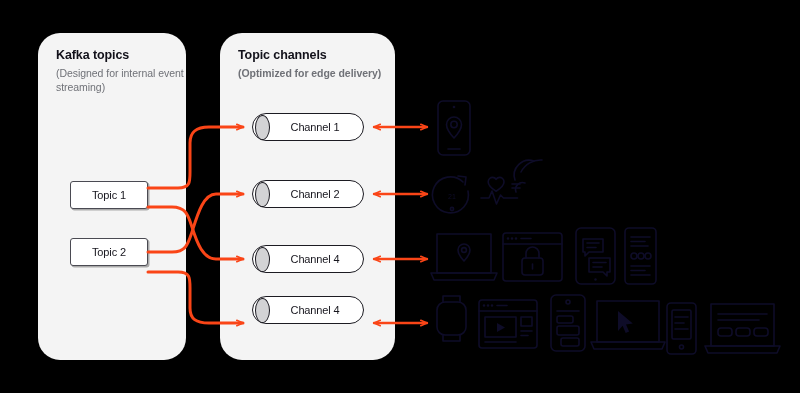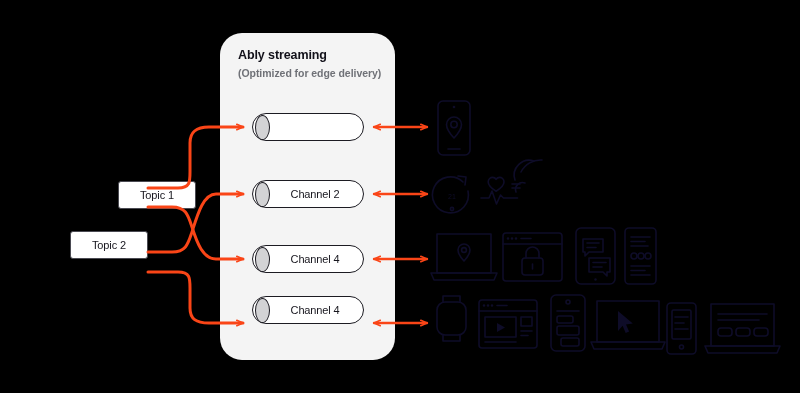--- a/index.html
+++ b/index.html
@@ -62,22 +62,22 @@
     border-radius: 3px;
     box-shadow: 1.5px 1.5px 0 0 rgba(0,0,0,0.30);
     display: flex;
     align-items: center;
     justify-content: center;
     font-size: 11px;
     color: #16151D;
     letter-spacing: -0.1px;
     box-sizing: border-box;
   }
-  #topic-1 { top: 181px; margin-left: 48px; }
-  #topic-2 { top: 231px; }
+  #topic-1 { top: 181px; }
+  #topic-2 { top: 238px; }
 
   
   .channel {
     position: absolute;
     left: 252px;
     width: 112px;
     height: 28px;
   }
   #channel-1 { top: 113px; }
   #channel-2 { top: 180px; text-align: right; }
@@ -129,36 +129,41 @@
   #devices { pointer-events: none; }
   .dev { fill: none; stroke: #0E0C28; stroke-width: 1.6; stroke-linecap: round; stroke-linejoin: round; }
   .dev-fill { fill: #0E0C28; stroke: none; }
   .dev-txt { fill: #0E0C28; font-size: 7px; font-family: "Liberation Sans", sans-serif; }
 </style>
 </head>
 <body>
 
 <div id="canvas">
 
+  <div class="panel" id="kafka-panel">
+    <div class="panel-title">Kafka topics</div>
+    <div class="panel-sub">(Designed for internal event streaming)</div>
+  </div>
 
   <div class="topic-box" id="topic-1">
     <span>Topic 1</span>
   </div>
   <div class="topic-box" id="topic-2">
     <span>Topic 2</span>
   </div>
 
   <div class="panel" id="ably-panel">
-    <div class="panel-title">Ably streaming</div>
+    <div class="panel-title">Topic channels</div>
     <div class="panel-sub">(Optimized for edge delivery)</div>
   </div>
 
   <div class="channel" id="channel-1">
     <div class="cyl-body"></div>
     <div class="cyl-cap"></div>
+    <div class="cyl-label">Channel 1</div>
   </div>
   <div class="channel" id="channel-2">
     <div class="cyl-body"></div>
     <div class="cyl-cap"></div>
     <div class="cyl-label">Channel 2</div>
   </div>
   <div class="channel" id="channel-3">
     <div class="cyl-body"></div>
     <div class="cyl-cap"></div>
     <div class="cyl-label">Channel 4</div>

